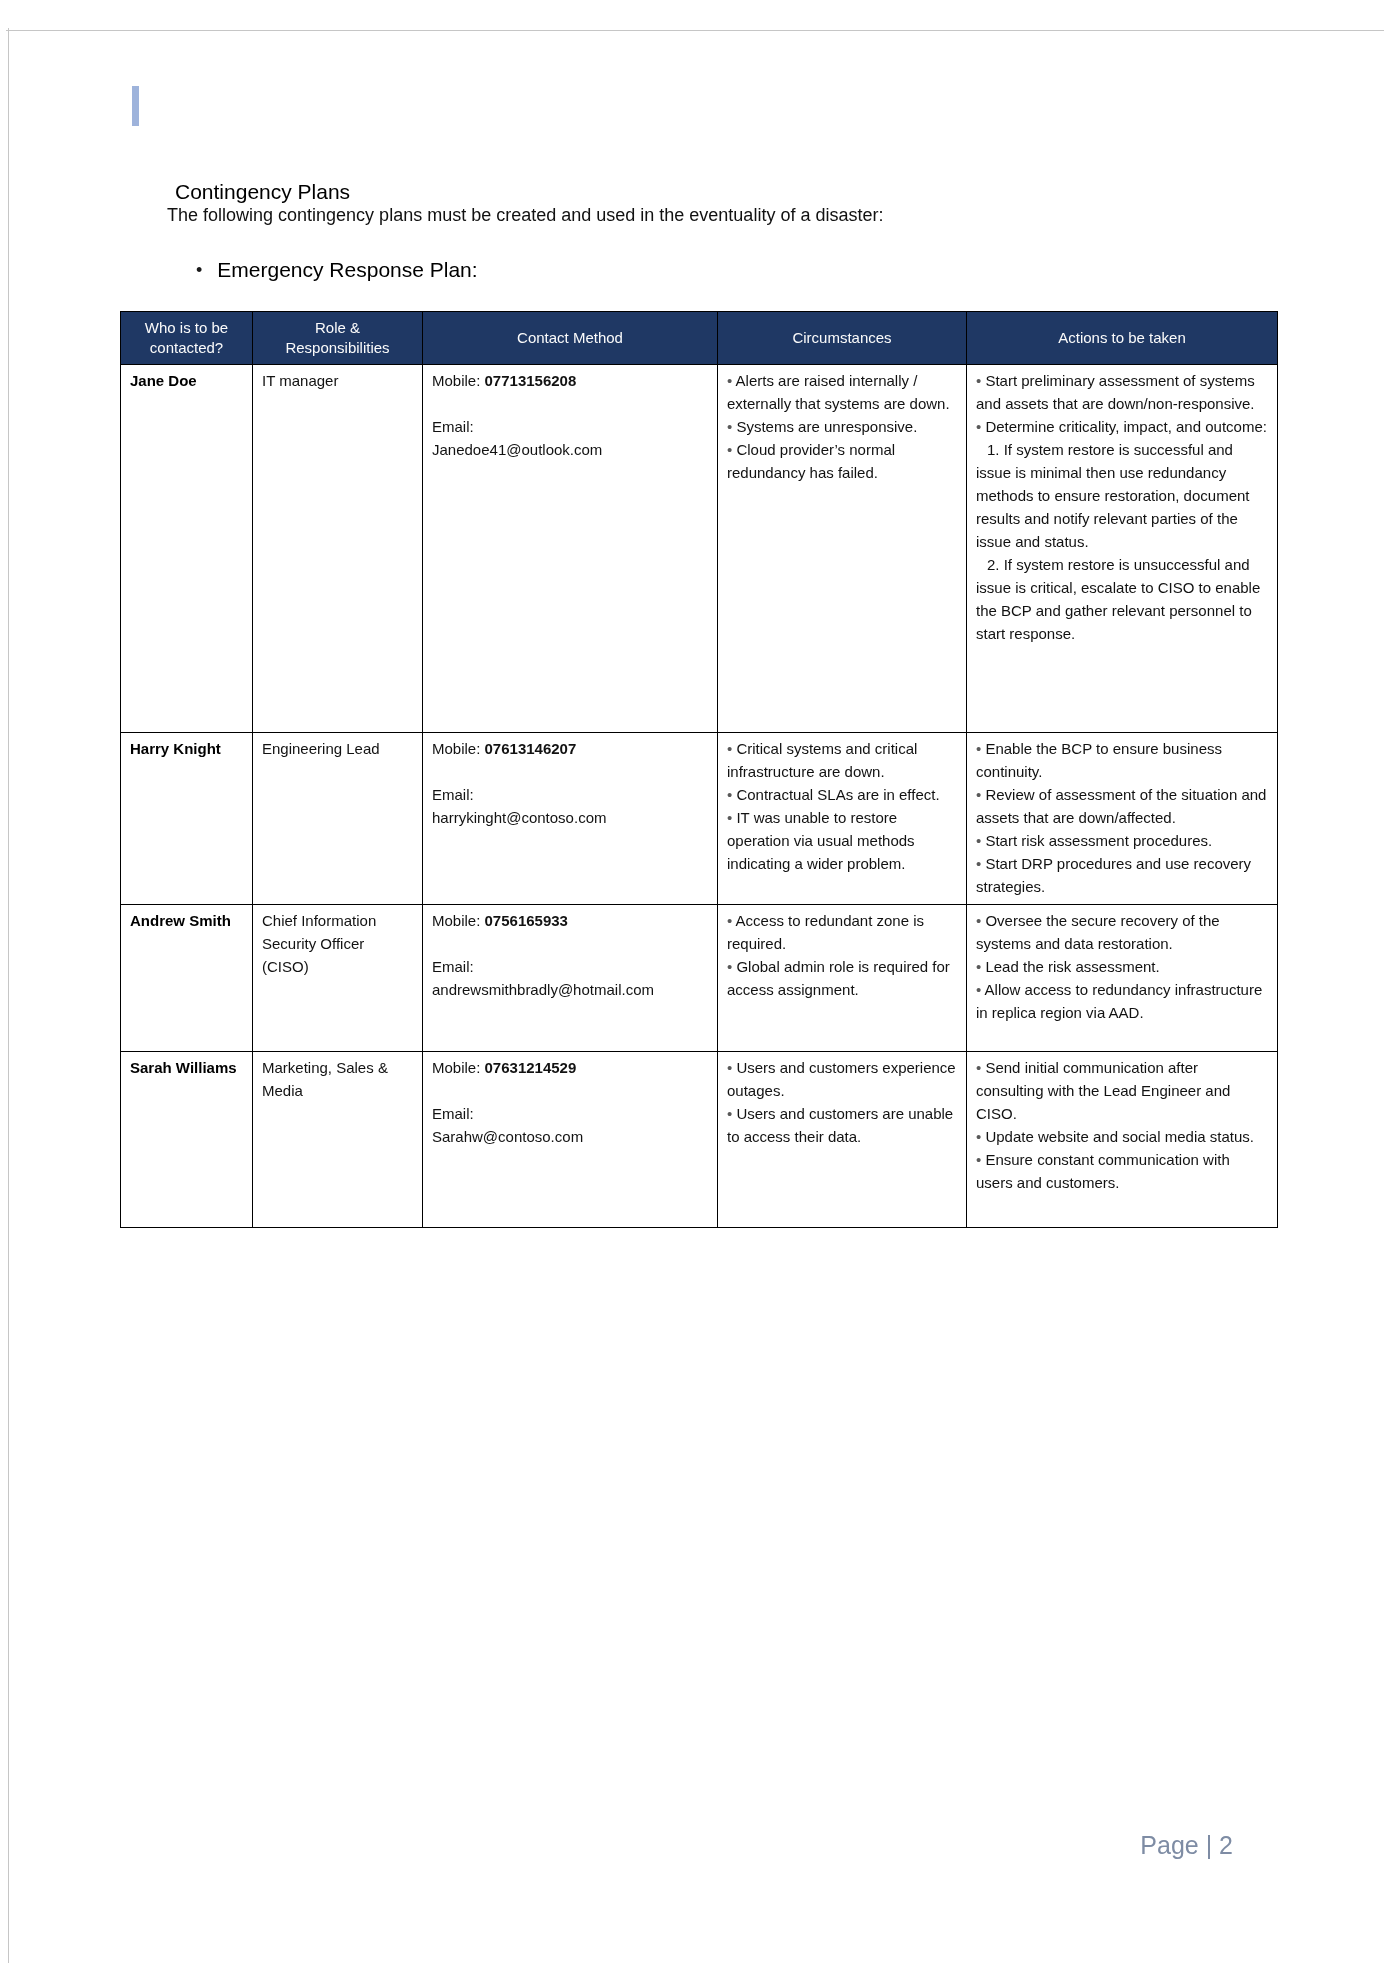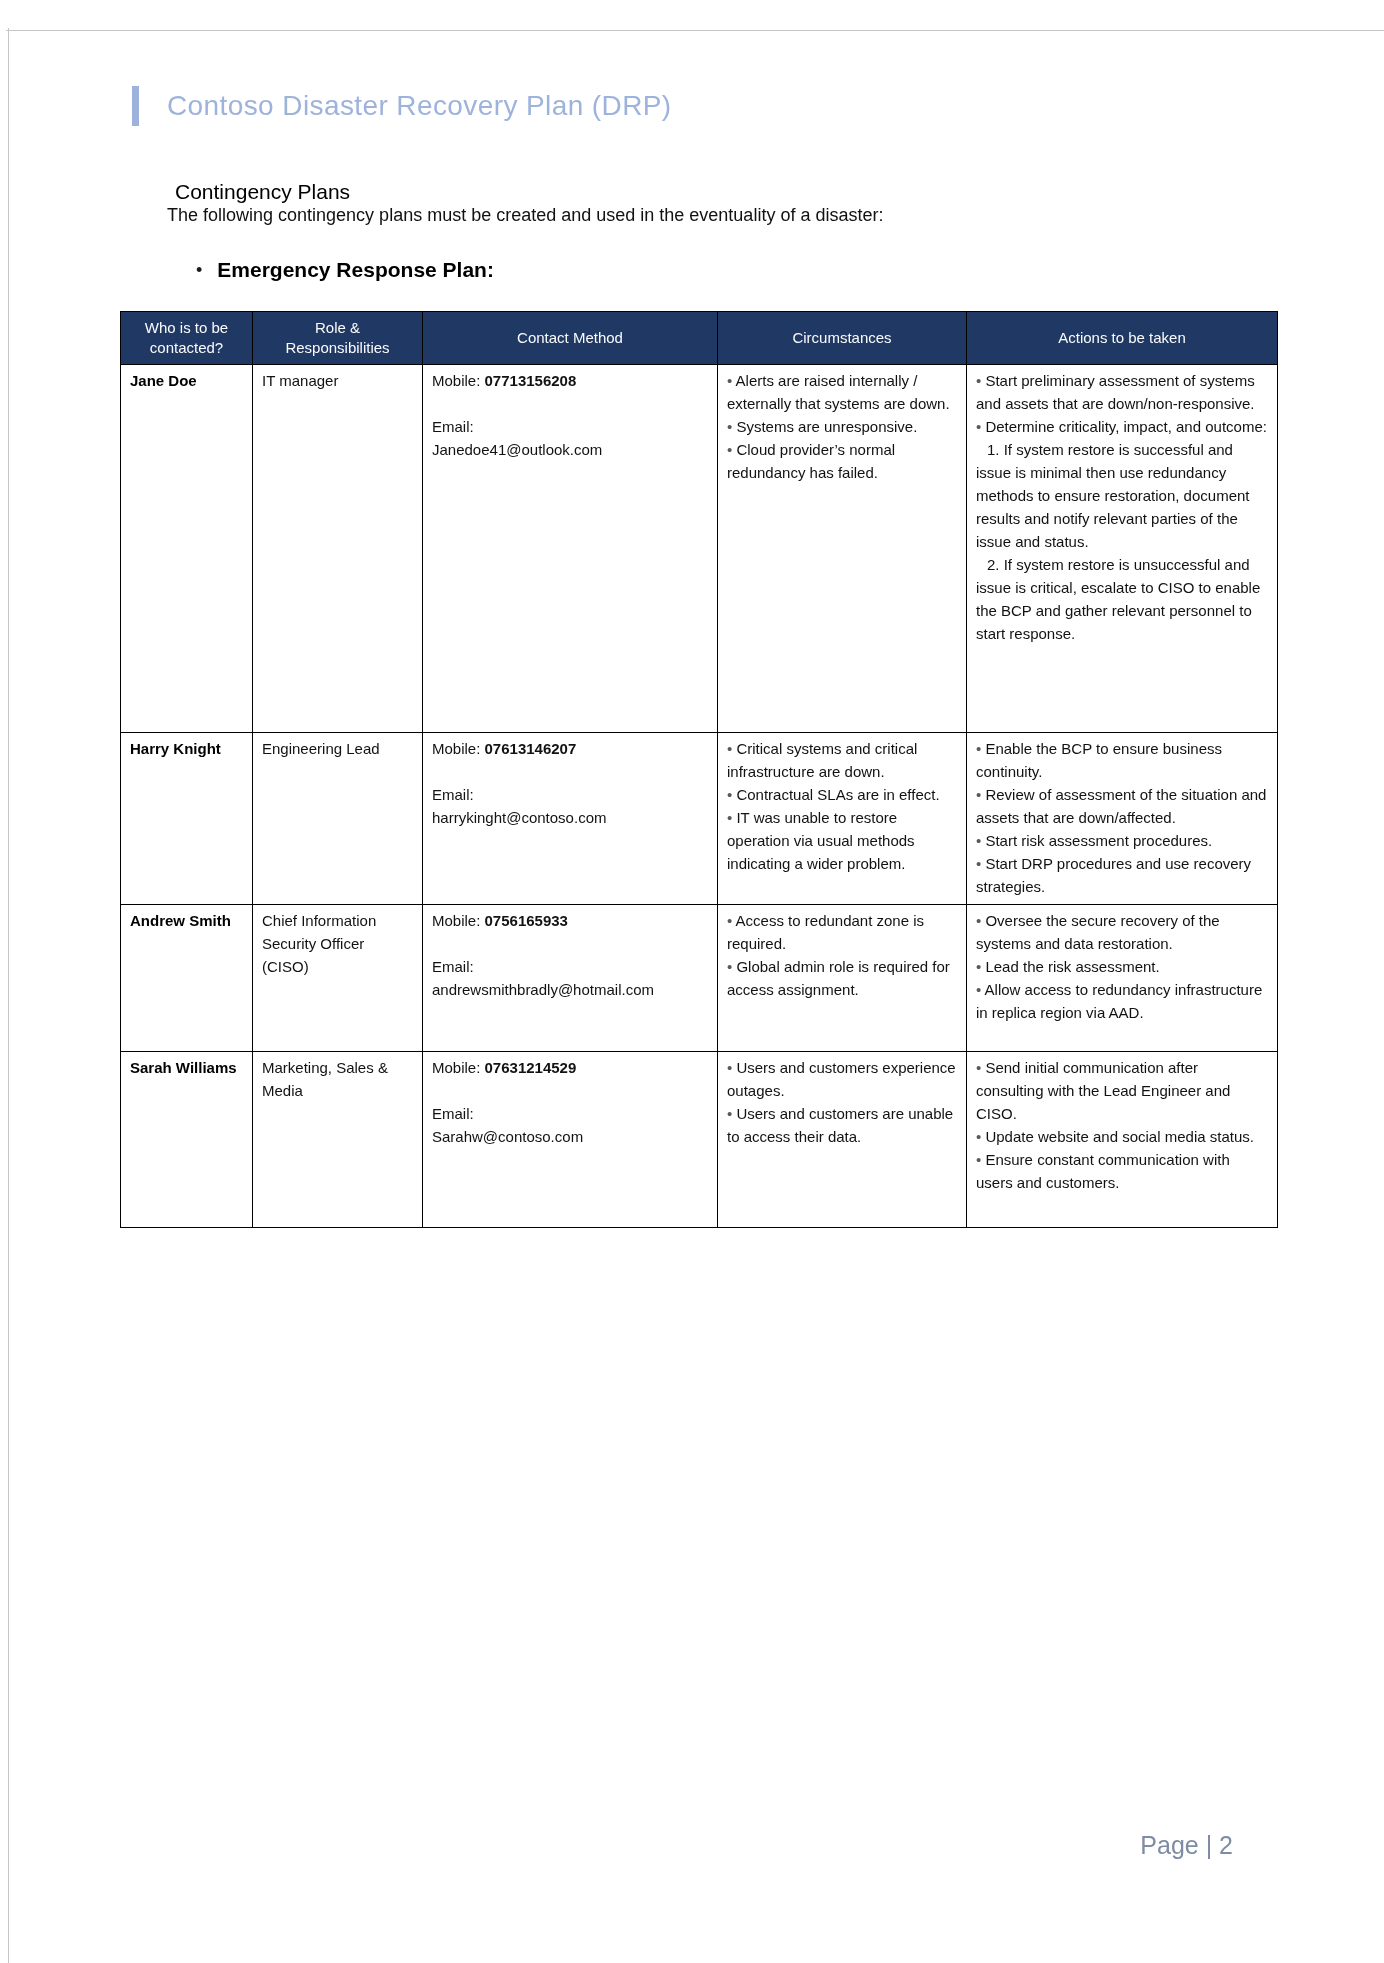--- a/index.html
+++ b/index.html
@@ -16,21 +16,21 @@
   
   .title-block { position:absolute; left:132px; top:86px; display:flex; align-items:center; }
   .title-bar   { width:7px; height:40px; background:#9EB3DB; margin-right:28px; flex:none; }
   .doc-title   { margin:0; font-size:28px; font-weight:400; letter-spacing:0.4px; color:#9EB3DB; white-space:nowrap; }
 
   .section-heading { position:absolute; left:167px; top:172px; margin:8px; font-size:21px; font-weight:400; color:#000; }
   .intro           { position:absolute; left:167px; top:205px; margin:0; font-size:18px; color:#111; white-space:nowrap; }
 
   .bullet-line { position:absolute; left:196px; top:258px; font-size:21px; }
   .bullet-line .blt-big { font-size:18px; margin-right:15px; vertical-align:1px; }
-  .bullet-line .bold-label { font-weight:700; color:#000; }
+  .bullet-line .bold-label { font-weight:400; color:#000; }
 
   
   .drp-table {
     position:absolute; left:120px; top:311px; width:1157px;
     border-collapse:collapse; table-layout:fixed;
     font-size:15px; line-height:23px; color:#121212;
   }
   .drp-table th, .drp-table td { border:1px solid #000; }
   .drp-table th {
     background:#1F3864; color:#fbfbfb; font-weight:400;
@@ -52,21 +52,20 @@
   .footer { position:absolute; top:1831px; right:151px; font-size:25px; color:#7E8CA4; }
 </style>
 </head>
 <body>
 
 <div class="edge-top"></div>
 <div class="edge-left"></div>
 
 <div class="title-block">
   <span class="title-bar"></span>
-  <h1 class="doc-title">Contoso Disaster Recovery Plan (DRP)</h1>
 </div>
 
 <h2 class="section-heading">Contingency Plans</h2>
 <p class="intro">The following contingency plans must be created and used in the eventuality of a disaster:</p>
 
 <div class="bullet-line">
   <span class="blt-big">•</span><span class="bold-label">Emergency Response Plan:</span>
 </div>
 
 <table class="drp-table">

